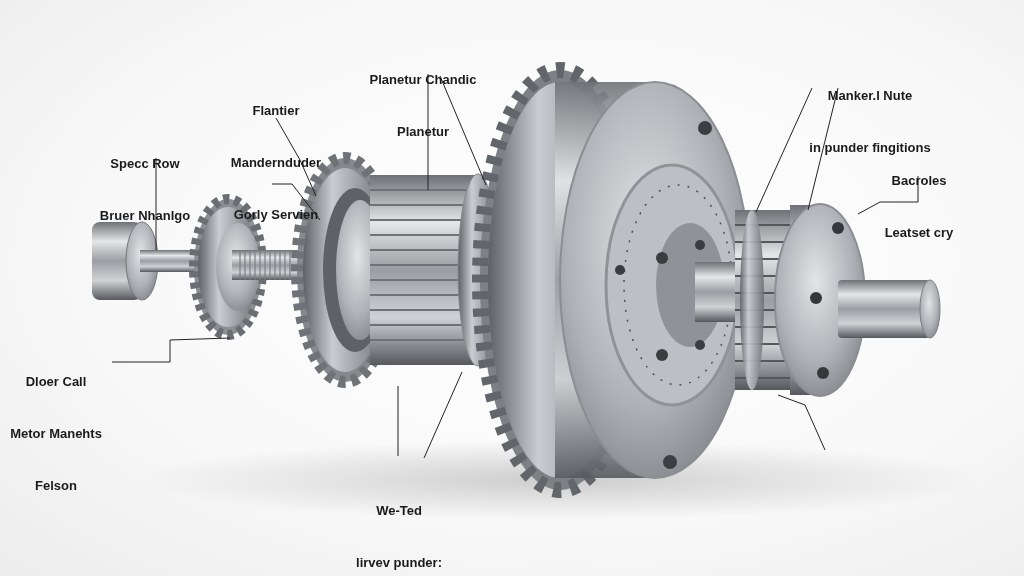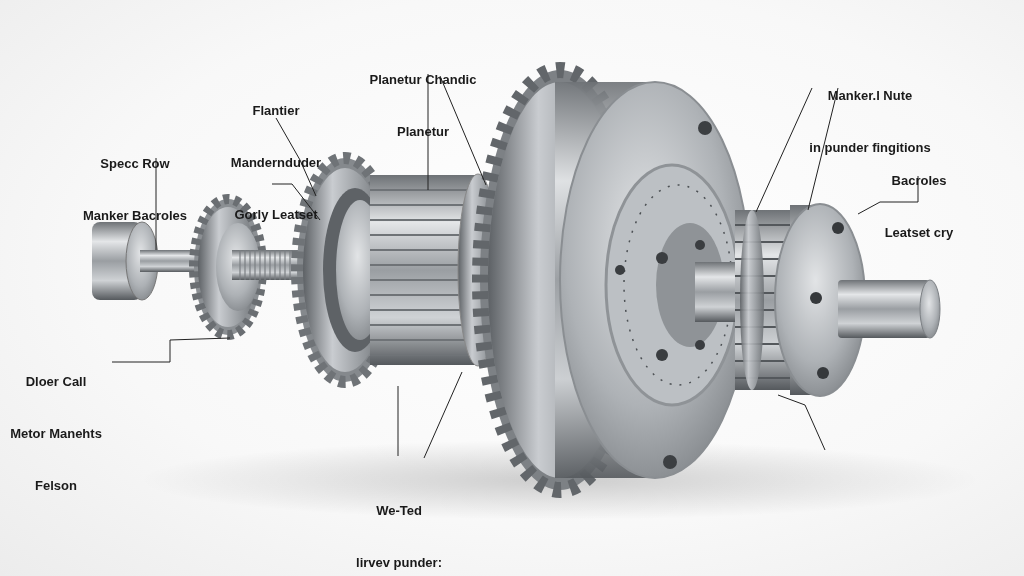--- a/index.html
+++ b/index.html
@@ -182,26 +182,26 @@
   </svg>
 
   <div class="label" style="left:353px; top:36px; width:140px;">
     <span>Planetur Chandic</span>
     <span>Planetur</span>
   </div>
 
   <div class="label" style="left:214px; top:67px; width:124px;">
     <span>Flantier</span>
     <span>Mandernduder</span>
-    <span>Gorly Leatset</span>
-  </div>
-
-  <div class="label" style="left:78px; top:120px; width:114px;">
+    <span>Gorly Servien</span>
+  </div>
+
+  <div class="label" style="left:88px; top:120px; width:114px;">
     <span>Specc Row</span>
-    <span>Manker Bacroles</span>
+    <span>Bruer Nhanlgo</span>
   </div>
 
   <div class="label" style="left:792px; top:52px; width:156px;">
     <span>Manker.l Nute</span>
     <span>in punder fingitions</span>
   </div>
 
   <div class="label" style="left:874px; top:137px; width:90px;">
     <span>Bacroles</span>
     <span>Leatset cry</span>

